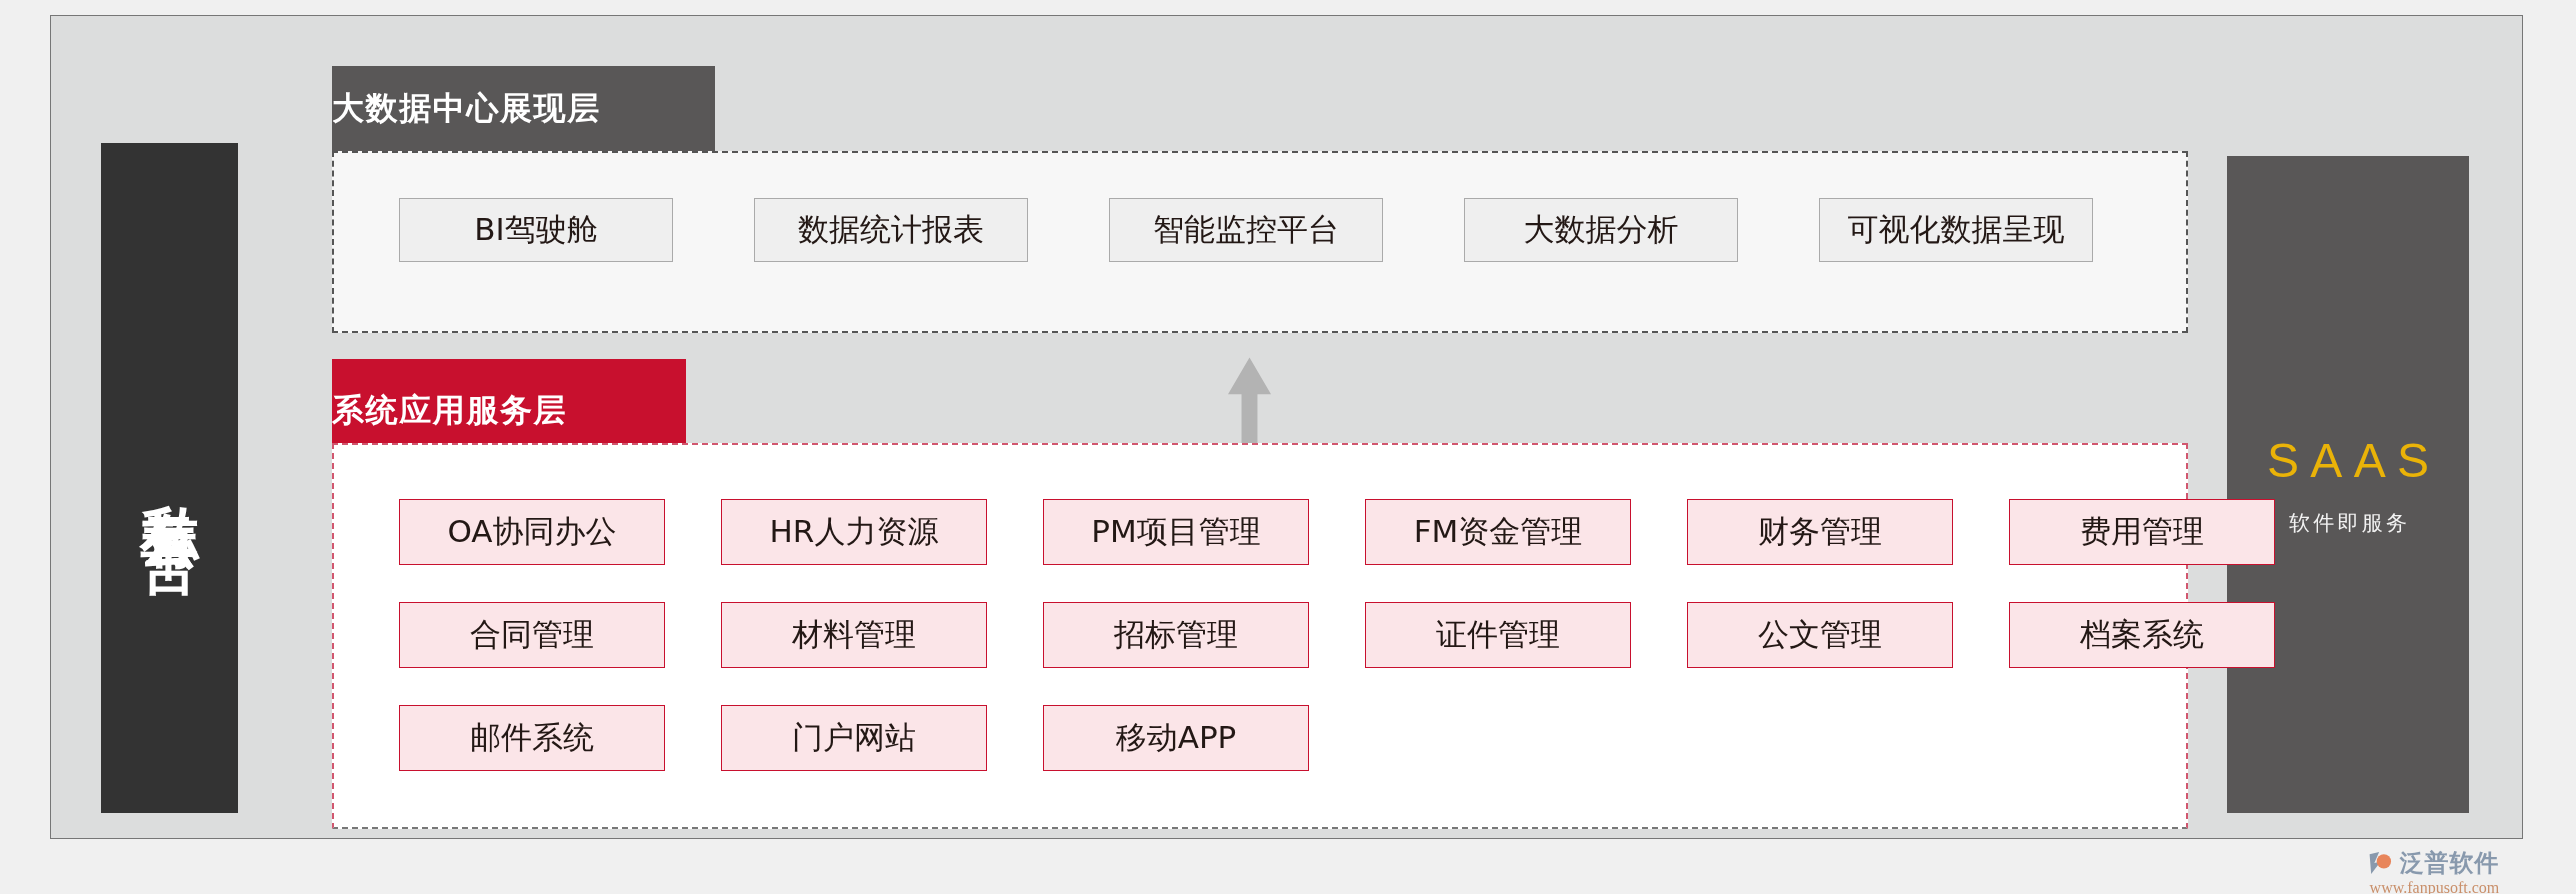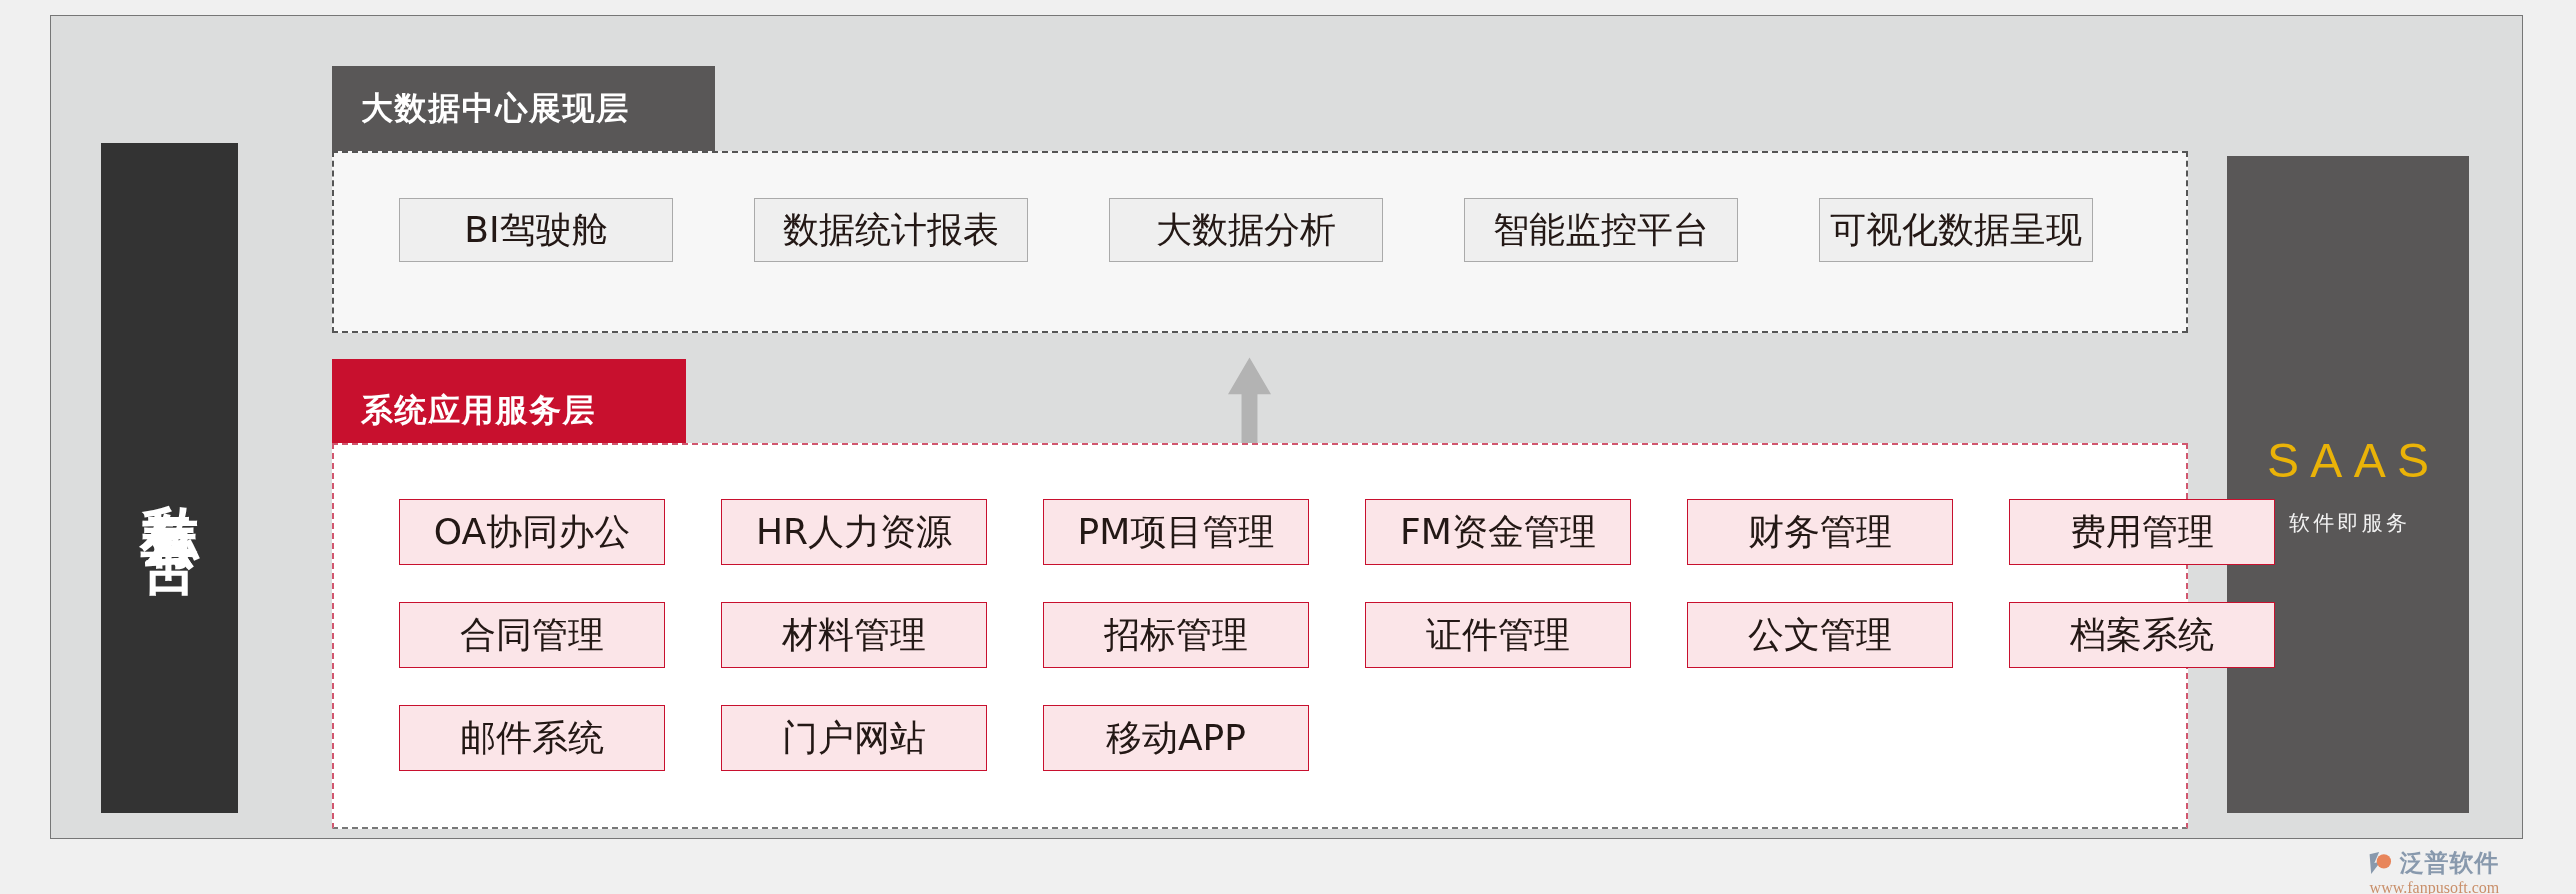--- a/index.html
+++ b/index.html
@@ -82,21 +82,20 @@
 
   
   .banner {
     position: absolute;
     display: flex;
     align-items: center;
     color: #ffffff;
     font-weight: bold;
     font-size: 32px;
     letter-spacing: 1.6px;
-    padding-left: 29px;
     box-sizing: border-box;
     font-family: "DejaVu Sans", "Liberation Sans", sans-serif;
   }
   .banner-data {
     left: 332px;
     top: 66px;
     width: 383px;
     height: 85px;
     background: #595757;
   }
@@ -143,21 +142,21 @@
   }
   .row-app1 { left: 399px; top: 499px; }
   .row-app2 { left: 399px; top: 602px; align-items: flex-end; }
   .row-app3 { left: 399px; top: 705px; }
 
   .cell {
     display: flex;
     align-items: center;
     justify-content: center;
     box-sizing: border-box;
-    font-size: 36px;
+    font-size: 31px;
     color: #231815;
     font-family: "DejaVu Sans", "Liberation Sans", sans-serif;
   }
   .cell.gray {
     background: #efefef;
     border: 1.6px solid #aaaaaa;
     width: 274px;
     height: 64px;
     margin-right: 81px;
   }
@@ -218,22 +217,22 @@
 <div class="right-pillar">
   <span class="saas-title">SAAS</span>
   <span class="saas-sub">软件即服务</span>
 </div>
 
 <div class="banner banner-data">大数据中心展现层</div>
 <div class="panel panel-data"></div>
 <div class="row row-data">
   <div class="cell gray">BI驾驶舱</div>
   <div class="cell gray">数据统计报表</div>
+  <div class="cell gray">智能监控平台</div>
   <div class="cell gray">大数据分析</div>
-  <div class="cell gray">智能监控平台</div>
   <div class="cell gray">可视化数据呈现</div>
 </div>
 
 <svg class="arrow-up" viewBox="0 0 54 108">
   <polygon points="27,0 54,46 37,46 37,108 17,108 17,46 0,46" fill="#b3b3b3"></polygon>
 </svg>
 
 <div class="banner banner-app">系统应用服务层</div>
 <div class="panel panel-app"></div>
 

